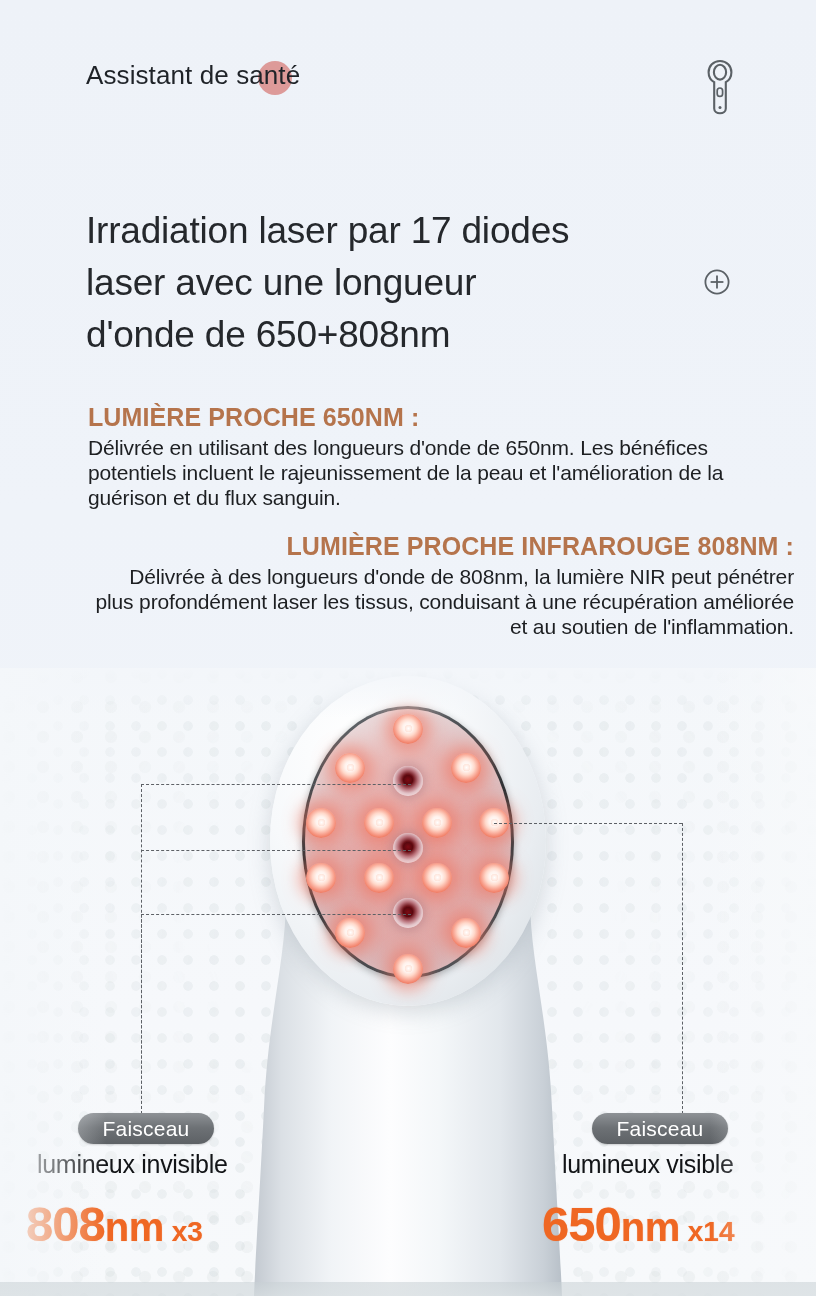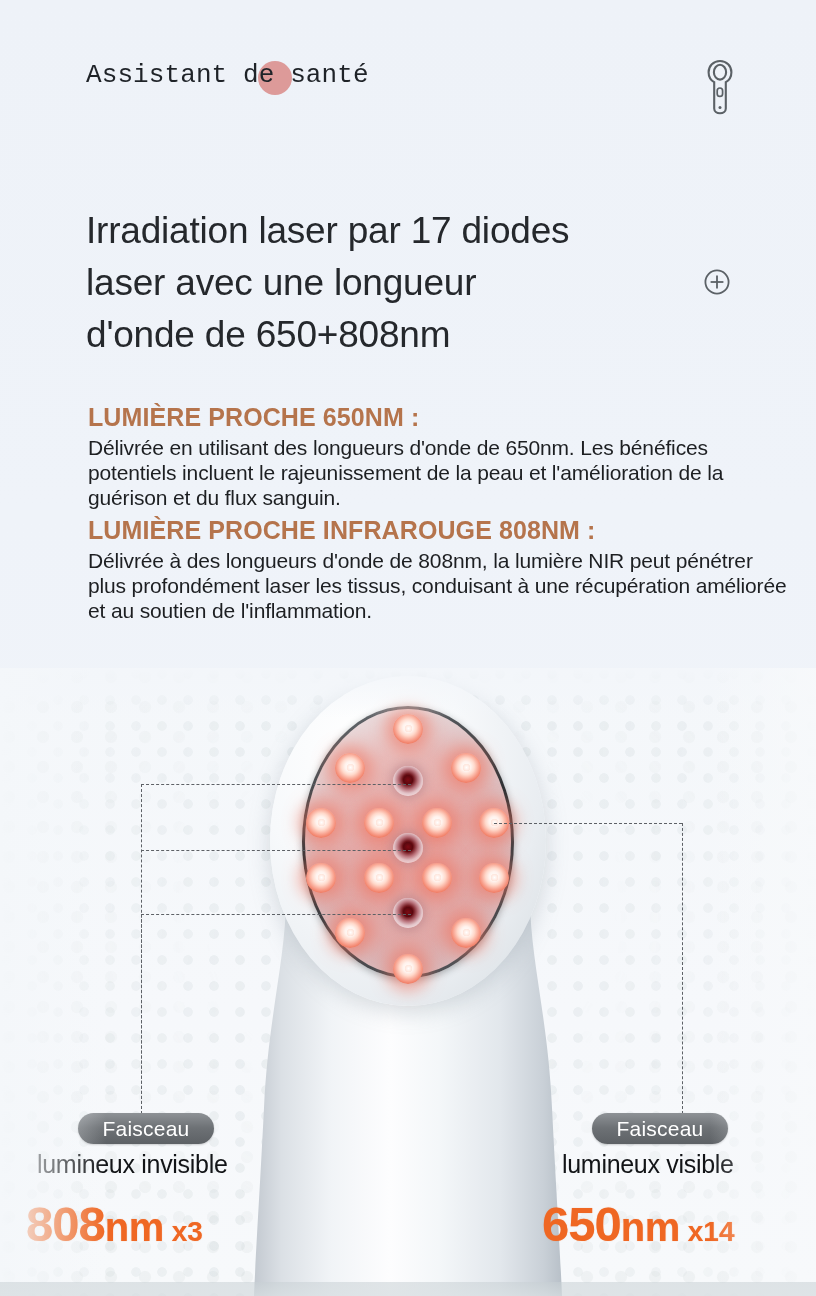--- a/index.html
+++ b/index.html
@@ -44,21 +44,20 @@
     opacity: .85;
   }
   .brand-title {
     position: absolute;
     left: 86px;
     top: 2px;
     font-size: 26px;
     color: #1f2328;
     letter-spacing: .1px;
     white-space: nowrap;
-    font-family: Liberation Mono, monospace;
   }
   .wand-icon {
     position: absolute;
     left: 700px;
     top: -2px;
     width: 40px;
     height: 62px;
   }
 
   
@@ -81,21 +80,21 @@
     height: 28px;
   }
 
   
   .section {
     position: absolute;
     left: 88px;
     width: 706px;
   }
   .sec-red { top: 402px; }
-  .sec-nir { top: 515px; }
+  .sec-nir { top: 531px; text-align: right; }
 
   .sec-title {
     font-size: 25px;
     font-weight: bold;
     color: #b5744c;
     letter-spacing: .1px;
     line-height: 30px;
     margin: 0 0 3px 0;
     white-space: nowrap;
   }

